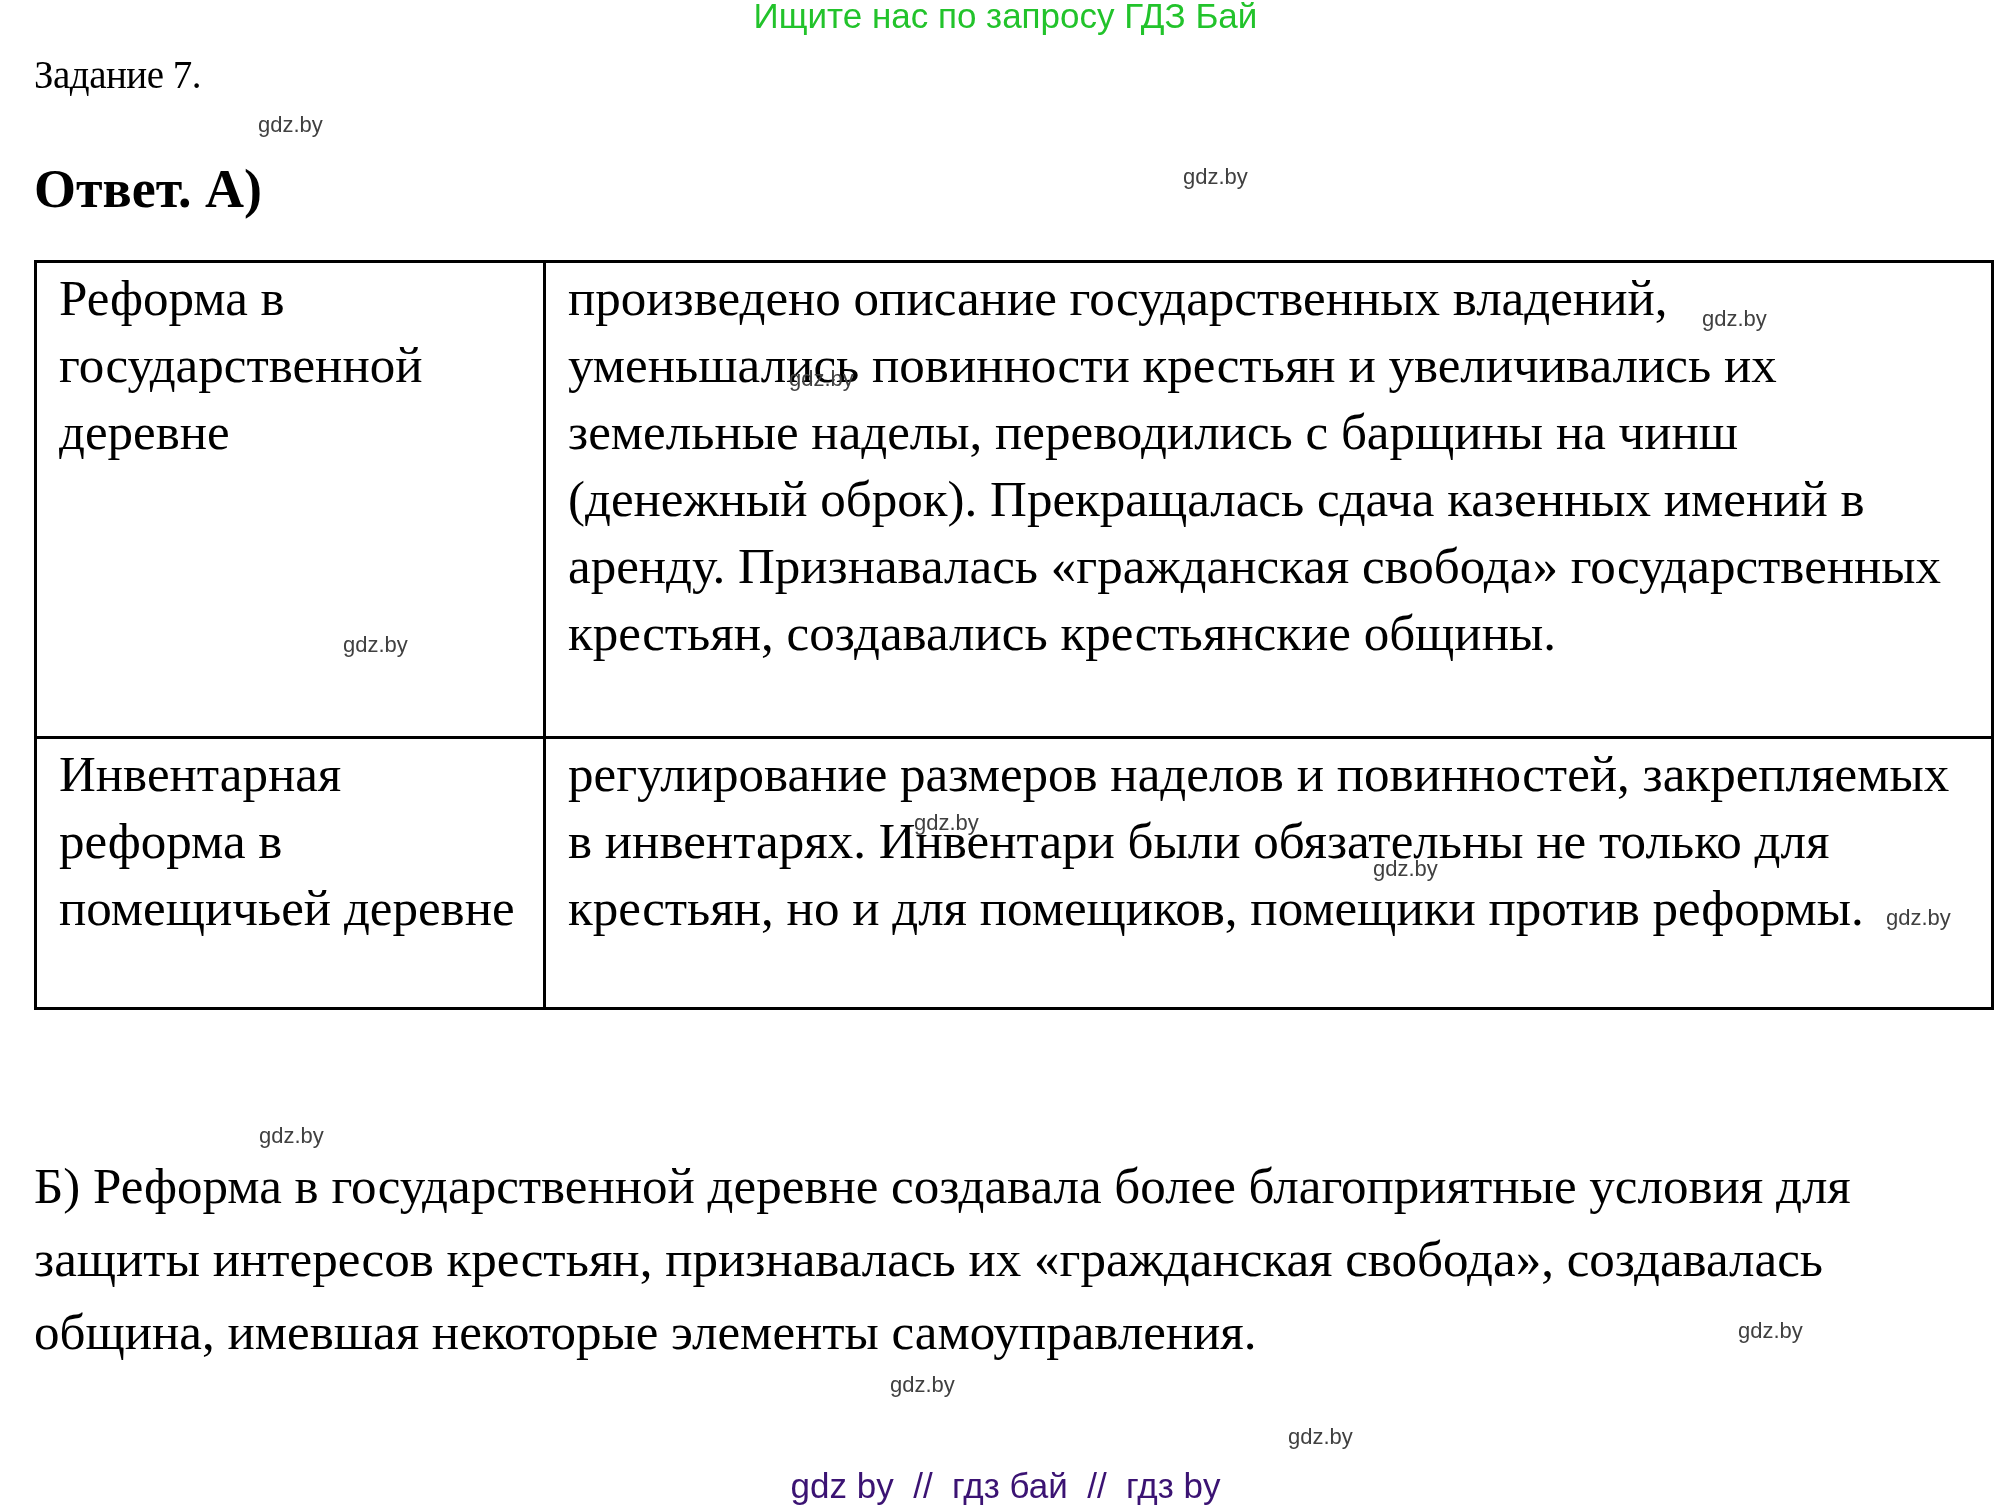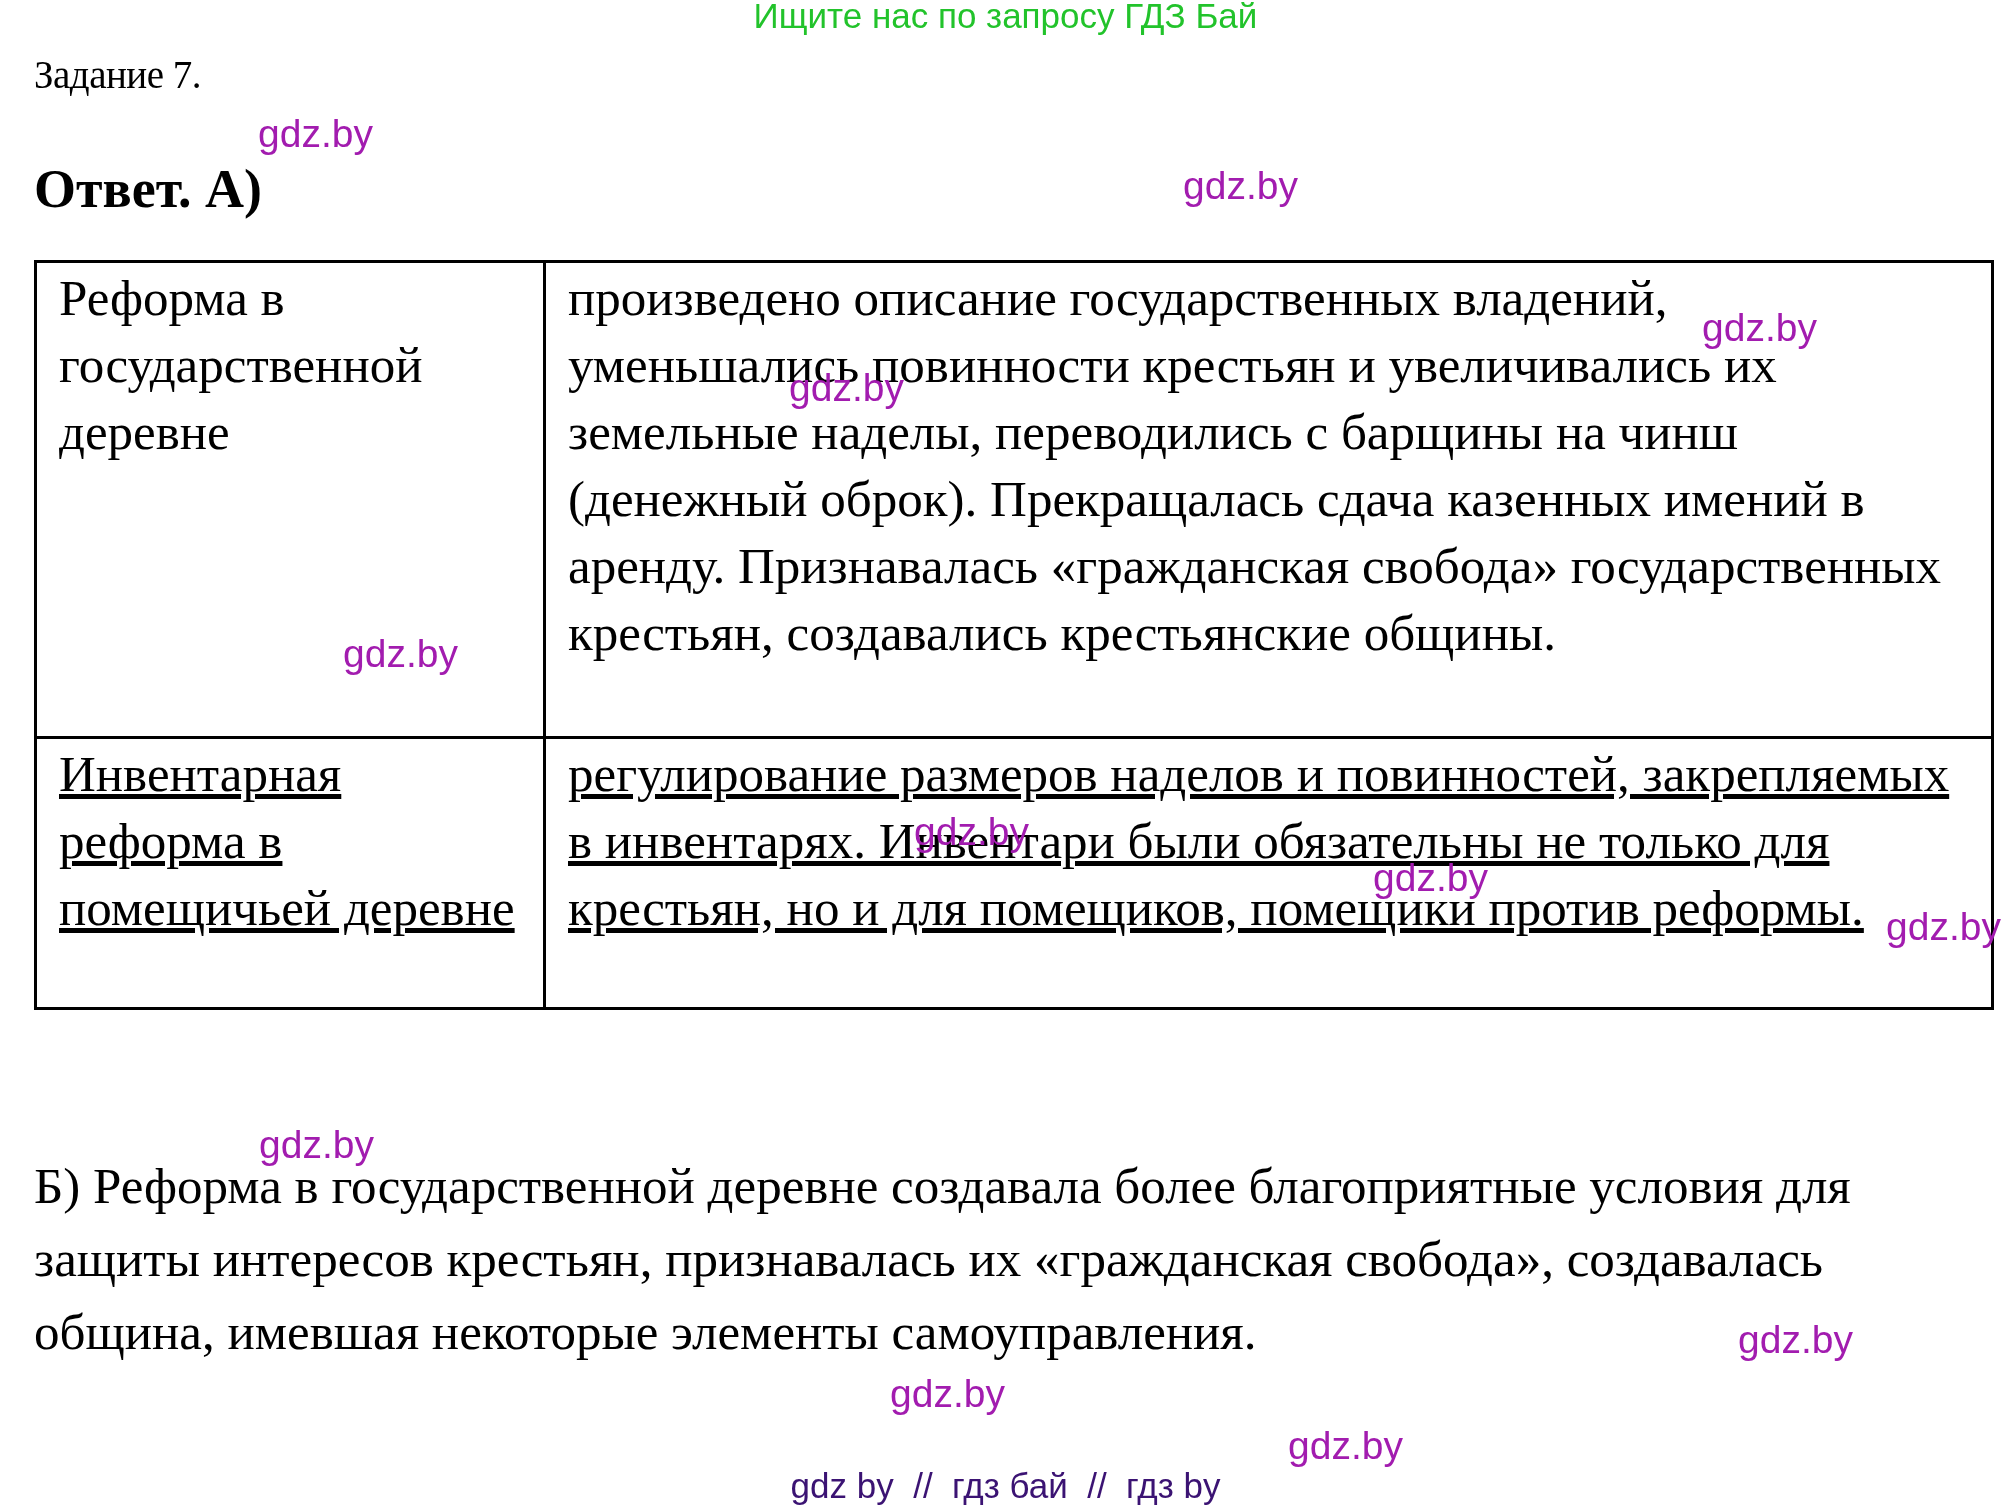--- a/index.html
+++ b/index.html
@@ -1,26 +1,26 @@
 <!DOCTYPE html>
 <html><head>
 <meta charset="utf-8">
 <style>
   html, body { margin:0; padding:0; background:#ffffff; }
   body { width:2011px; height:1507px; position:relative; overflow:hidden; font-family:"Liberation Serif", serif; color:#000; }
   .promo { position:absolute; top:-4px; left:0; width:2011px; text-align:center; font-family:"Liberation Sans", sans-serif; font-size:35px; color:#22c32b; }
   .title { position:absolute; left:34px; top:52px; font-size:39px; font-weight:normal; letter-spacing:-0.5px; }
   .answer { position:absolute; left:34px; top:158px; font-size:54px;font-weight:bold; }
-  .wm { position:absolute; font-family:"Liberation Sans", sans-serif; font-size:39px; color:#a21caf; }
+  .wm { position:absolute; font-family:"Liberation Sans", sans-serif; font-size:22px; color:#404040; }
   table { position:absolute; left:34px; top:260px; width:1960px; border-collapse:collapse; table-layout:fixed; }
   td { border:3px solid #000; vertical-align:top; font-size:51px; line-height:67px; padding:2px 22px 0 22px; }
   td.c1 { width:462px; }
   tr.r0 td { height:131px; }
   tr.r1 td { height:471px; }
-  tr.r2 td { height:266px;text-decoration:underline; }
+  tr.r2 td { height:266px; }
   .para { position:absolute; left:34px; top:1150px; width:1900px; font-size:51px; line-height:73px; }
   .footer { position:absolute; top:1466px; left:0; width:2011px; text-align:center; font-family:"Liberation Sans", sans-serif; font-size:35px; color:#3b1373; white-space:pre; }
 </style>
 </head>
 <body>
 
 <div class="promo">Ищите нас по запросу ГДЗ Бай</div>
 
 <div class="title">Задание 7.</div>
 <div class="answer">Ответ. А)</div>

